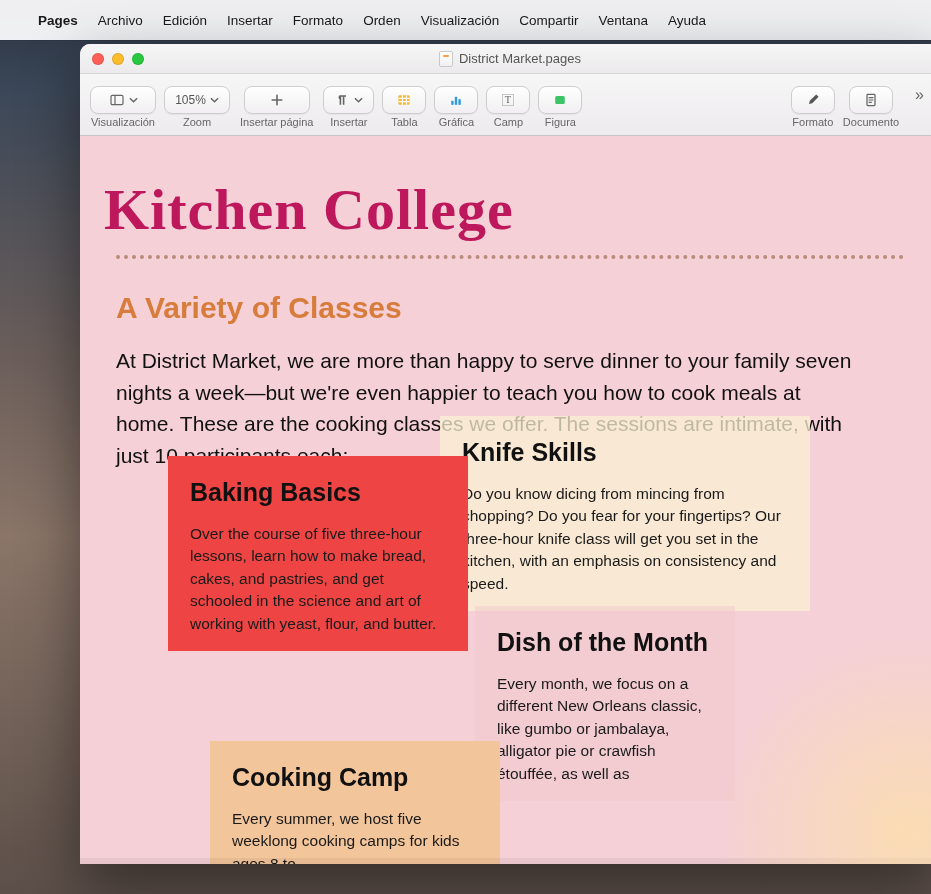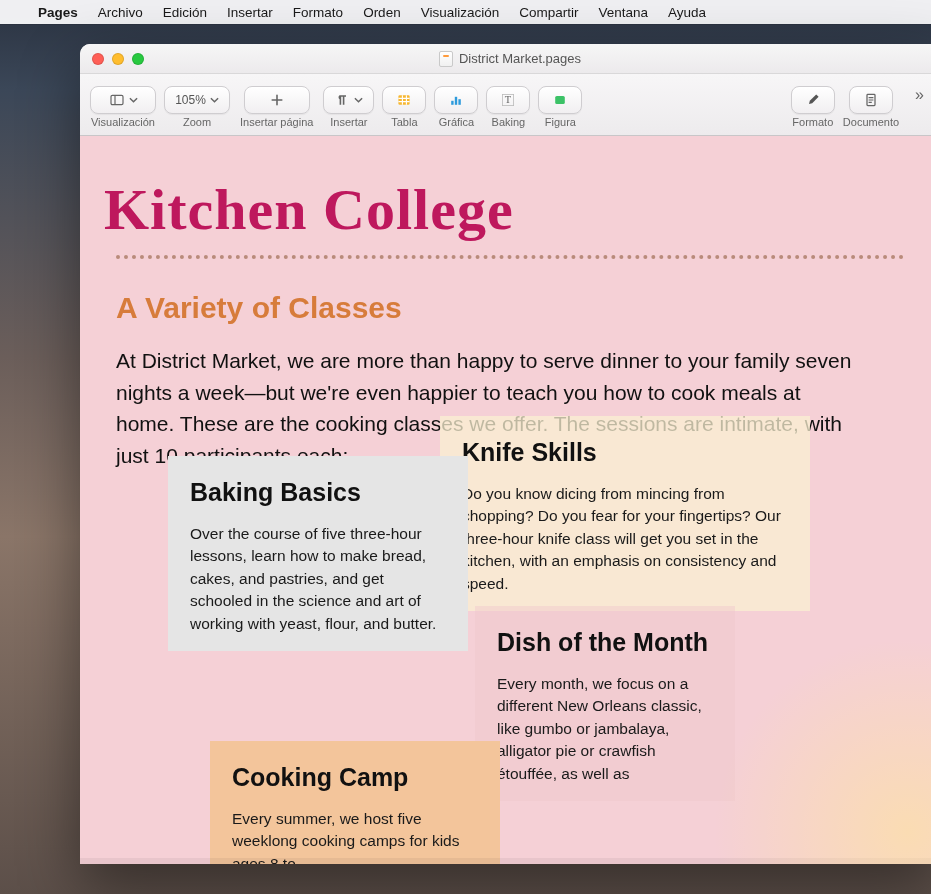--- a/index.html
+++ b/index.html
@@ -6,21 +6,21 @@
   body {
     width: 931px;
     height: 894px;
     font-family: -apple-system, "Helvetica Neue", Helvetica, Arial, sans-serif;
     background: linear-gradient(180deg, #2a3240 0%, #3b4758 10%, #6b5e5a 40%, #8a7568 60%, #5c4f49 100%);
     overflow: hidden;
     position: relative;
   }
   
   .menubar {
-    height: 24px;
+    height: 40px;
     background: rgba(250,250,252,0.95);
     display: flex;
     align-items: center;
     padding: 0 14px;
     font-size: 13.5px;
     color: #1a1a1a;
     gap: 20px;
     box-shadow: 0 1px 0 rgba(0,0,0,0.08);
   }
   .menubar .apple {
@@ -169,21 +169,21 @@
     font-family: "Helvetica Neue", Arial, sans-serif;
   }
   .card p{
     font-size:15.5px;
     line-height:1.45;
     color:#1a1a1a;
   }
   .card.baking{
     left:88px; top:320px;
     width:300px;
-    background:#e5e5e5;
+    background:#ef4444;
   }
   .card.knife{
     left:360px; top:280px;
     width:370px;
     background:rgba(250,240,210,0.75);
   }
   .card.cooking{
     left:130px; top:605px;
     width:290px;
     background:#f3c59b;
@@ -295,21 +295,21 @@
         </div>
         <span>Gráfica</span>
       </div>
       <div class="tbtn">
         <div class="btnface">
           <svg viewBox="0 0 20 20">
             <text x="10" y="14" text-anchor="middle" font-size="13" font-family="Georgia" fill="#666">T</text>
             <rect x="3" y="3" width="14" height="14" fill="none" stroke="#bbb" stroke-width="1"></rect>
           </svg>
         </div>
-        <span>Baking</span>
+        <span>Camp</span>
       </div>
       <div class="tbtn">
         <div class="btnface">
           <svg viewBox="0 0 20 20">
               <rect x="4" y="5" width="12" height="10" rx="2" fill="#3cc267"></rect>
             </svg>
         </div>
         <span>Figura</span>
       </div>
     </div>

